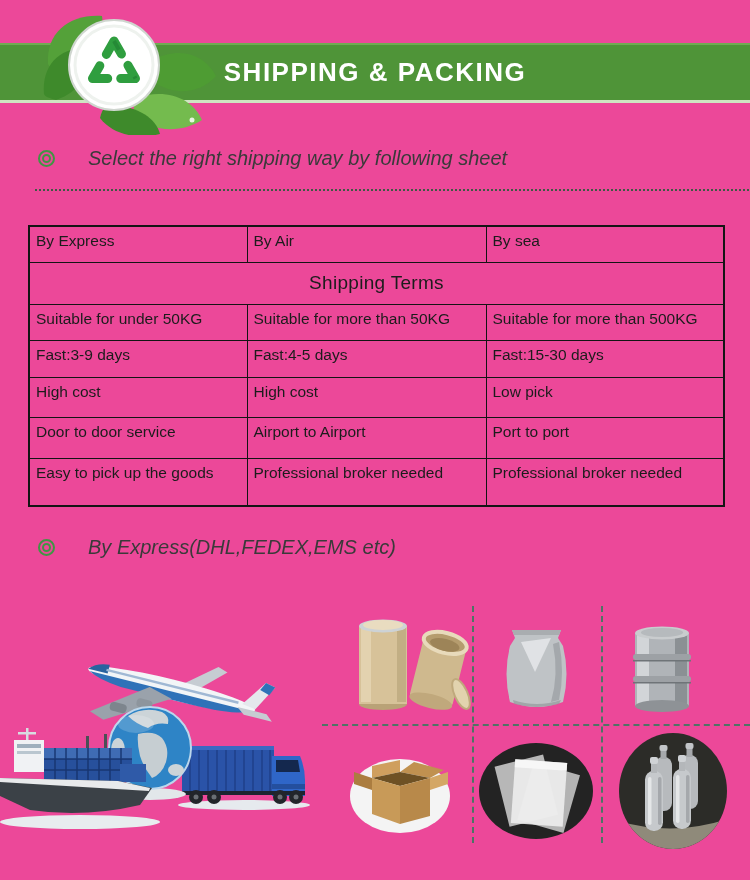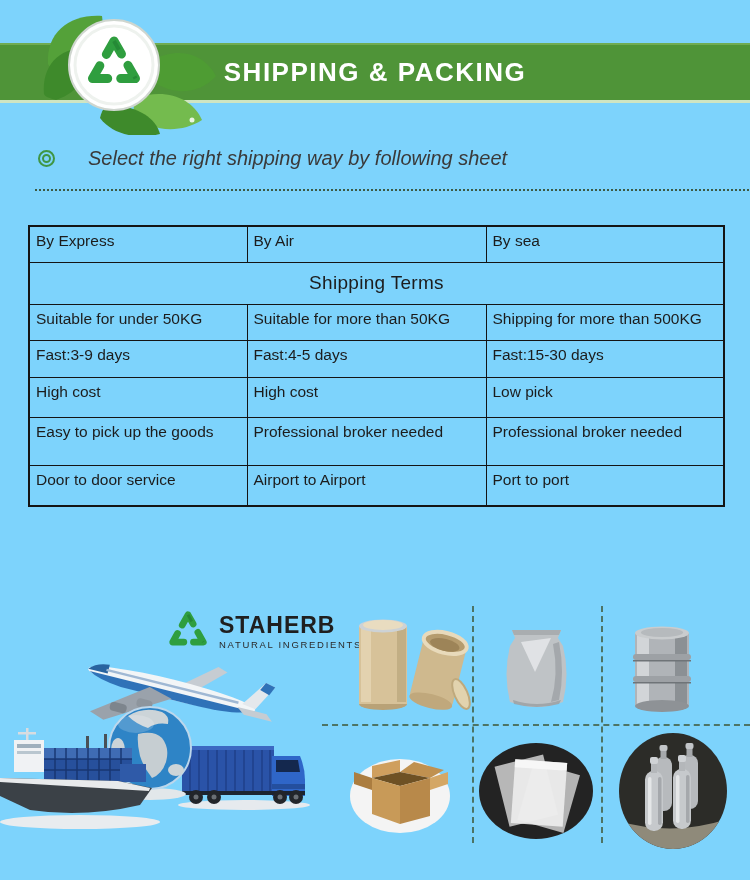--- a/index.html
+++ b/index.html
@@ -1,17 +1,17 @@
 <!DOCTYPE html>
 <html><head>
 <meta charset="utf-8">
 <style>
   html,body{margin:0;padding:0;background:#fff;}
   .page{
-    position:relative;width:750px;height:880px;background:#7dd3fc;
+    position:relative;width:750px;height:880px;background:#ec4899;
     font-family:"Liberation Sans",sans-serif;overflow:hidden;color:#222;
   }
   
   .band{
     position:absolute;left:0;top:43px;width:750px;height:55px;
     background:#4f9438;border-bottom:3px solid #cfe5c2;border-top:2px solid #70ab52;
   }
   .band-title{
     position:absolute;left:0;top:0;width:100%;height:55px;line-height:55px;
     text-align:center;color:#ffffff;font-size:26px;font-weight:bold;letter-spacing:1.5px;
@@ -98,45 +98,51 @@
       <td>By Express</td>
       <td>By Air</td>
       <td>By sea</td>
     </tr>
     <tr style="height:42px">
       <th class="title" colspan="3">Shipping Terms</th>
     </tr>
     <tr style="height:36px">
       <td>Suitable for under 50KG</td>
       <td>Suitable for more than 50KG</td>
-      <td>Shipping for more than 500KG</td>
+      <td>Suitable for more than 500KG</td>
     </tr>
     <tr style="height:37px">
       <td>Fast:3-9 days</td>
       <td>Fast:4-5 days</td>
       <td>Fast:15-30 days</td>
     </tr>
     <tr style="height:40px">
       <td>High cost</td>
       <td>High cost</td>
       <td>Low pick</td>
     </tr>
+    <tr style="height:41px">
+      <td>Door to door service</td>
+      <td>Airport to Airport</td>
+      <td>Port to port</td>
+    </tr>
     <tr style="height:48px">
       <td>Easy to pick up the goods</td>
       <td>Professional broker needed</td>
       <td>Professional broker needed</td>
     </tr>
-    <tr style="height:41px">
-      <td>Door to door service</td>
-      <td>Airport to Airport</td>
-      <td>Port to port</td>
-    </tr>
   </tbody>
     </table>
 
+  <div class="bullet-row second">
+    <span class="bullet-icon">
+        <span class="inner"></span>
+      </span>
+    <span class="bullet-text">By Express(DHL,FEDEX,EMS etc)</span>
+  </div>
 
   <svg class="montage" viewBox="0 0 330 262">
 
     <g transform="rotate(14 170 90)">
       <path d="M178,86 L212,58 L222,61 L194,88 Z" fill="#c6ccd2"></path>
       <ellipse cx="172" cy="91" rx="86" ry="10" fill="#f2f5f7"></ellipse>
       <path d="M88,93 L256,93 Q238,101 196,101 L122,101 Q98,99 88,93 Z" fill="#2f72b8"></path>
       <path d="M86,91 q7,-8 20,-9 l0,9 Z" fill="#29639f"></path>
       <rect x="104" y="86.5" width="136" height="2.5" fill="#9fb8d4"></rect>
       <path d="M244,88 L262,62 L272,64 L258,90 Z" fill="#e4e8ec"></path>
@@ -209,32 +215,20 @@
         <line x1="121" y1="150" x2="121" y2="184"></line>
         <line x1="44" y1="161" x2="132" y2="161"></line>
           <line x1="44" y1="172" x2="132" y2="172"></line>
       </g>
       <rect x="120" y="166" width="26" height="18" fill="#2f5aa8"></rect>
       <path d="M0,180 L118,183 L152,190 L140,207 Q84,220 30,212 L0,198 Z" fill="#3b4147"></path>
       <path d="M0,180 L118,183 L150,190 L149,193 L0,184 Z" fill="#e8eaec"></path>
     </g>
   </svg>
 
-  <div class="brand">
-    <svg class="knot" viewBox="0 0 46 52">
-      <g transform="translate(23,27)">
-        <path d="M0,-19 L16,9.5 L-16,9.5 Z" fill="none" stroke="#2f9e3f" stroke-width="7" stroke-linejoin="round" stroke-linecap="round" stroke-dasharray="22 10" stroke-dashoffset="11"></path>
-        <path d="M0,-19 L16,9.5" fill="none" stroke="#1e7a2f" stroke-width="3" stroke-dasharray="9 24" stroke-dashoffset="1" opacity="0.6"></path>
-      </g>
-    </svg>
-    <div class="btxt">
-      <div class="bname">STAHERB</div>
-      <div class="btag">NATURAL INGREDIENTS</div>
-    </div>
-  </div>
 
   <div class="pack-grid">
     <div class="vline v1"></div>
     <div class="vline v2"></div>
     <div class="hline"></div>
 
     <svg class="pitem" style="left:20px;top:14px" width="122" height="104" viewBox="0 0 122 104">
       <ellipse cx="33" cy="92" rx="24" ry="6" fill="#b9a277"></ellipse>
       <rect x="9" y="14" width="48" height="78" fill="#d7c299"></rect>
       <rect x="11" y="16" width="10" height="74" fill="#e6d6b4" opacity="0.8"></rect>

